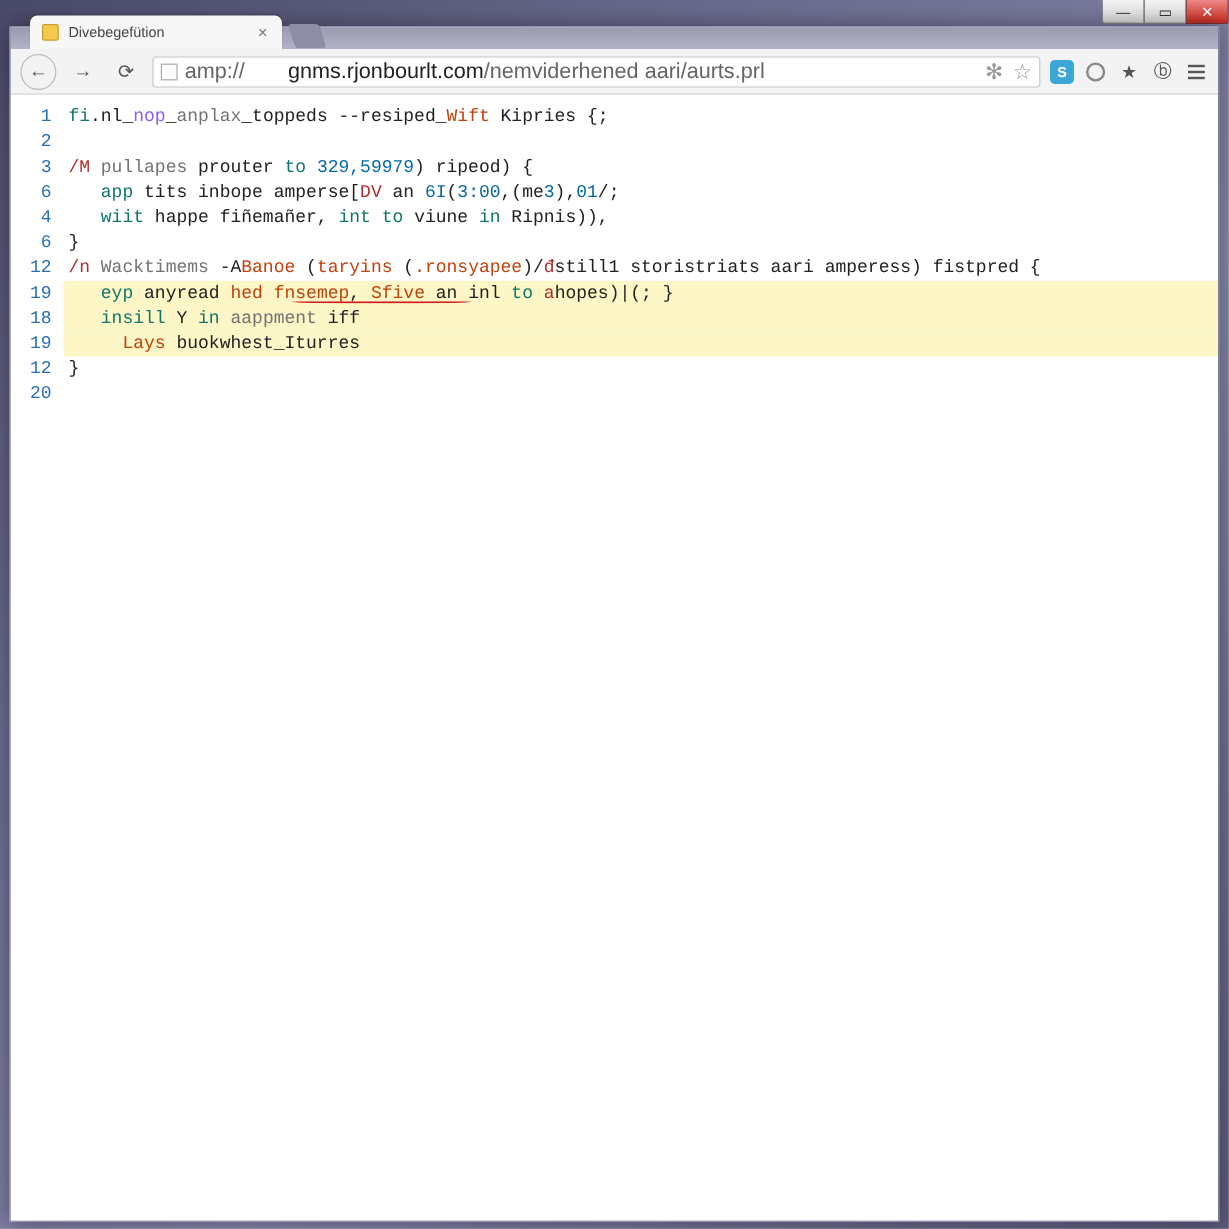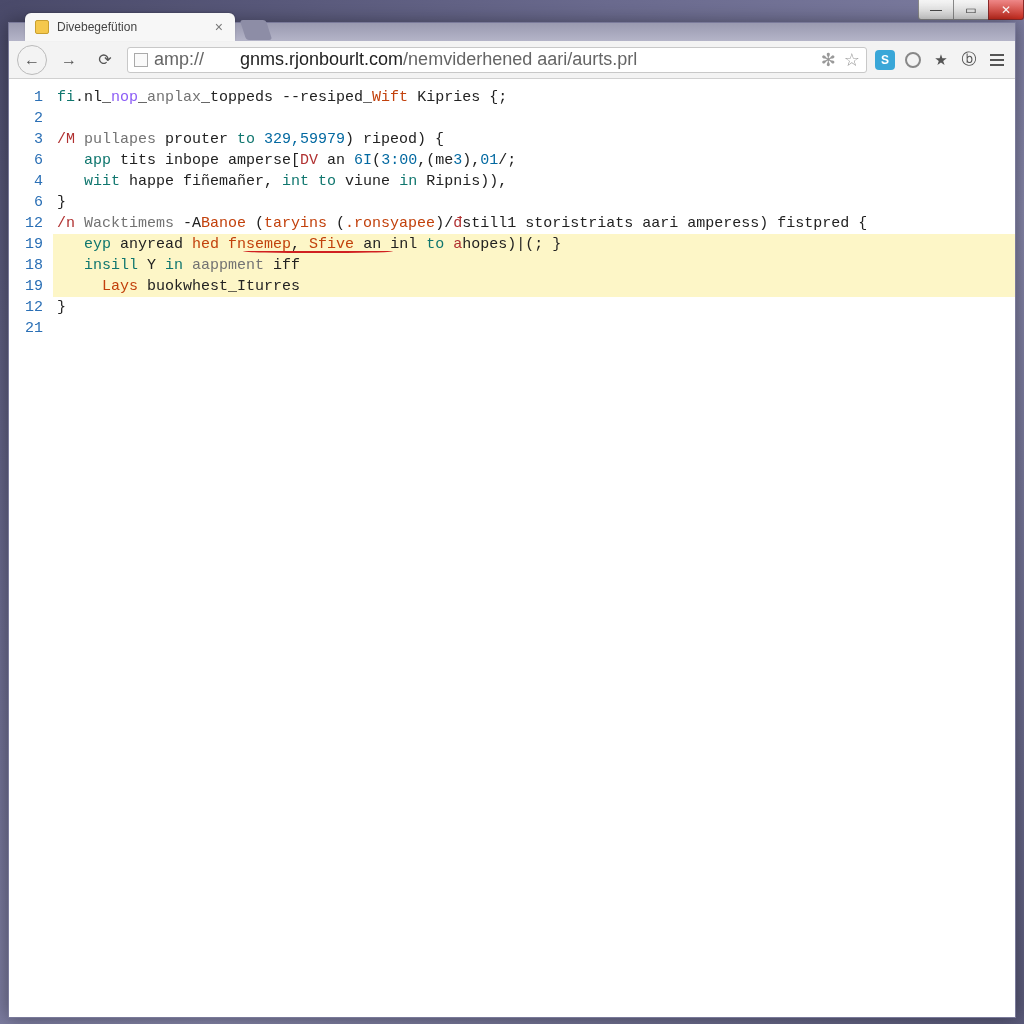--- a/index.html
+++ b/index.html
@@ -230,17 +230,17 @@
         <div>2</div>
         <div>3</div>
         <div>6</div>
         <div>4</div>
         <div>6</div>
         <div>12</div>
         <div>19</div>
         <div>18</div>
         <div>19</div>
         <div>12</div>
-        <div>21</div>
+        <div>20</div>
       </div>
     <div class="code" id="code"><div class="line"><span class="kw">fi</span>.nl_<span class="kw2">nop</span>_<span class="func">anplax</span>_toppeds&nbsp;--resiped_<span class="name">Wift</span>&nbsp;Kipries&nbsp;{;</div><div class="line"></div><div class="line"><span class="str">/M&nbsp;</span><span class="func">pullapes</span>&nbsp;prouter&nbsp;<span class="kw">to</span>&nbsp;<span class="num">329,59979</span>)&nbsp;ripeod)&nbsp;{</div><div class="line">&nbsp;&nbsp;&nbsp;<span class="kw">app</span>&nbsp;tits&nbsp;inbope&nbsp;amperse[<span class="str">DV</span>&nbsp;an&nbsp;<span class="num">6I</span>(<span class="num">3:00</span>,(me<span class="num">3</span>),<span class="num">01</span>/;</div><div class="line">&nbsp;&nbsp;&nbsp;<span class="kw">wiit</span>&nbsp;happe&nbsp;fiñemañer,&nbsp;<span class="kw">int</span>&nbsp;<span class="kw">to</span>&nbsp;viune&nbsp;<span class="kw">in</span>&nbsp;Ripnis)),</div><div class="line">}</div><div class="line"><span class="str">/n&nbsp;</span><span class="func">Wacktimems</span>&nbsp;-A<span class="name">Banoe</span>&nbsp;(<span class="name">taryins</span>&nbsp;(<span class="name">.ronsyapee</span>)/<span class="str">đ</span>still1&nbsp;storistriats&nbsp;aari&nbsp;amperess)&nbsp;fistpred&nbsp;{</div><div class="line hl">&nbsp;&nbsp;&nbsp;<span class="kw">eyp</span>&nbsp;anyread&nbsp;<span class="name">hed</span>&nbsp;<span class="name">fnsemep</span>,&nbsp;<span class="name">Sfive</span>&nbsp;an&nbsp;inl&nbsp;<span class="kw">to</span>&nbsp;<span class="str">a</span>hopes)|(;&nbsp;}</div><div class="line hl">&nbsp;&nbsp;&nbsp;<span class="kw">insill</span>&nbsp;Y&nbsp;<span class="kw">in</span>&nbsp;<span class="func">aappment</span>&nbsp;iff</div><div class="line hl">&nbsp;&nbsp;&nbsp;&nbsp;&nbsp;<span class="name">Lays</span>&nbsp;buokwhest_Iturres</div><div class="line">}</div><div class="line"></div><div class="underline-red" style="top: 171px; left: 190px; width: 150px;"></div></div>
   </div>
 </div>
 
 </body></html>

